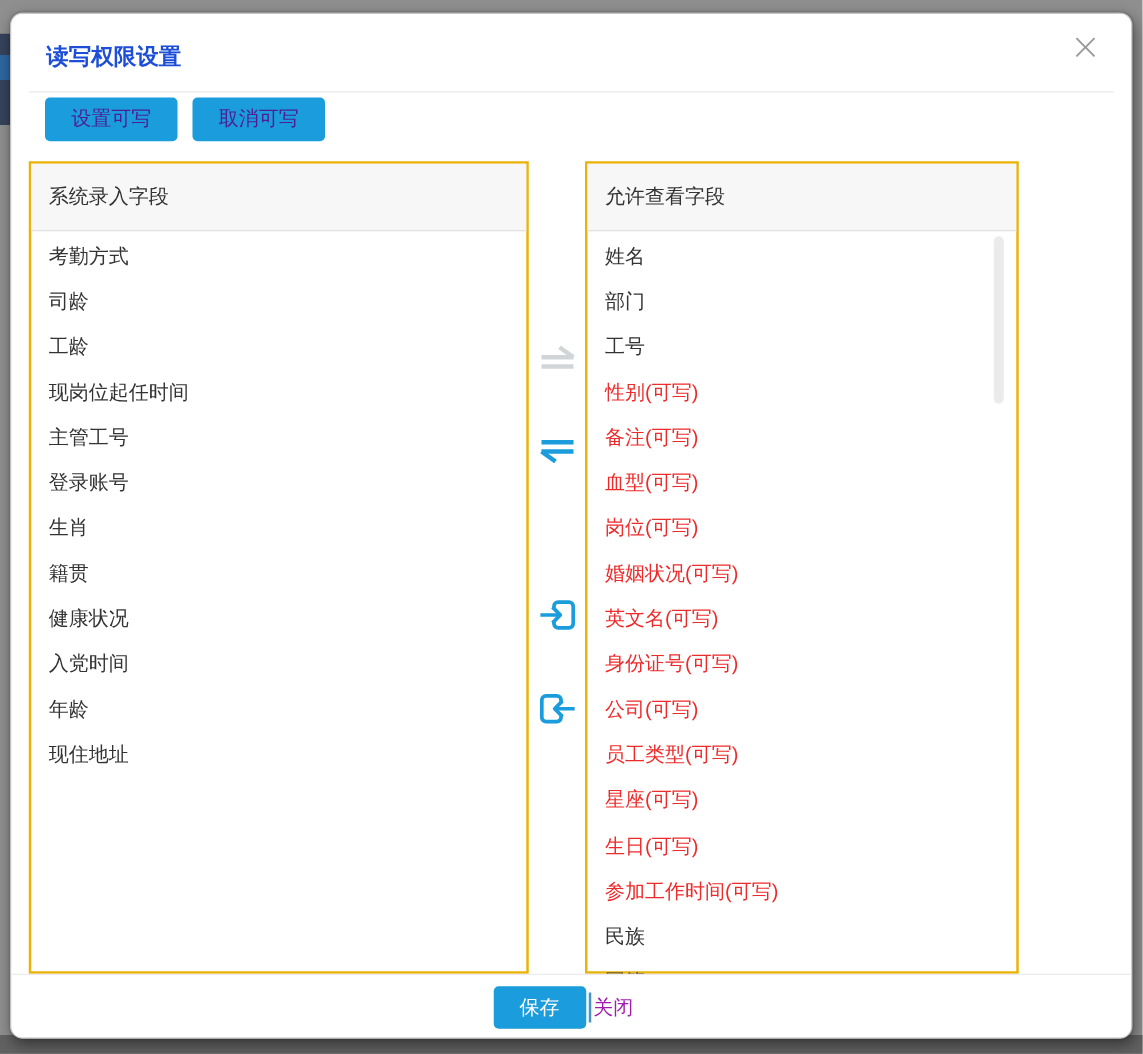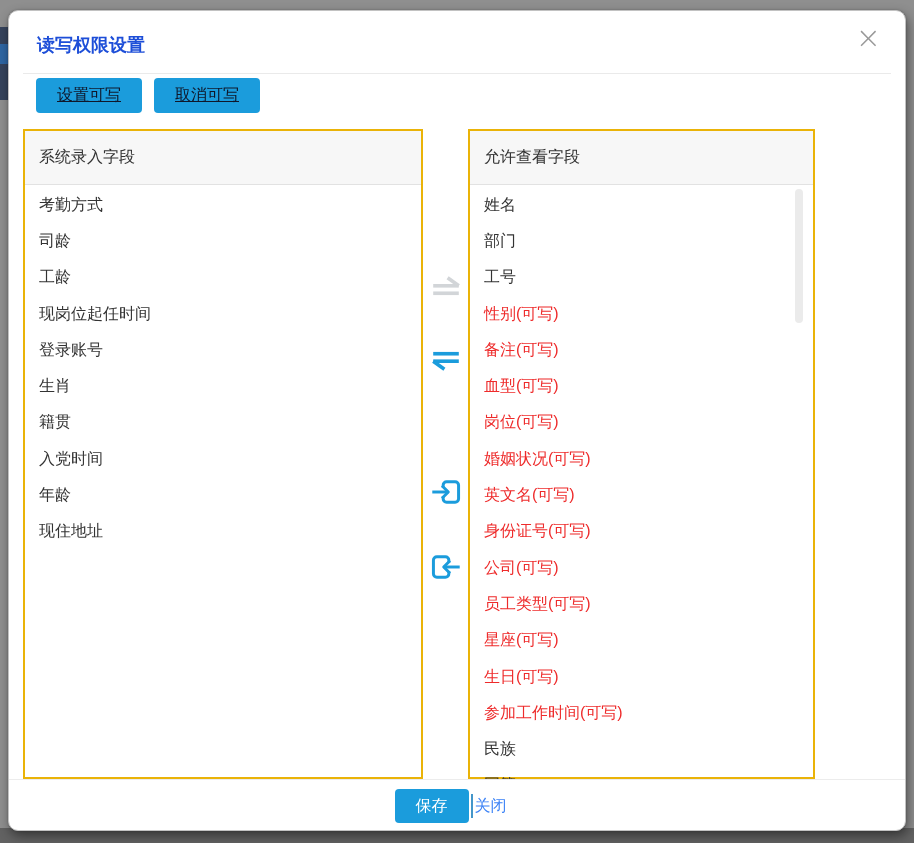--- a/index.html
+++ b/index.html
@@ -26,24 +26,23 @@
   }
   .dlg-close{
     position:absolute;right:24px;top:12px;font-size:30px;line-height:30px;
     color:#999;cursor:pointer;font-weight:300;background:none;border:none;padding:0;
     font-family:"DejaVu Sans",sans-serif;
   }
   .title-divider{position:absolute;left:14px;right:14px;top:62px;height:0;border-top:1px solid #eaeaea;}
 
   .toolbar{position:absolute;left:27px;top:67px;display:flex;gap:12px;}
   .btn-blue{
-    background:#1b9cdc;color:#0f172a;border:none;border-radius:4px;
+    background:#1b9cdc;color:#4c1d95;border:none;border-radius:4px;
     font-size:16px;height:35px;padding:0 21px;cursor:pointer;
     font-family:inherit;
-    text-decoration:underline;
   }
 
   
   .panel{
     position:absolute;top:118px;height:650px;background:#fff;
     border:2px solid #eab308;box-sizing:border-box;
   }
   .panel-left{left:14px;width:400px;}
   .panel-right{left:459px;width:347px;}
   .panel-header{
@@ -77,21 +76,21 @@
   .footer{
     position:absolute;left:0;right:13px;top:769px;height:52px;
     display:flex;align-items:center;justify-content:center;gap:2px;
   }
   .btn-save{
     background:#1b9cdc;color:#fff;border:none;border-radius:4px;
     font-size:16px;height:34px;padding:0 21px;cursor:pointer;font-family:inherit;
   }
   .footer-sep{width:2px;height:24px;background:#4496c9;}
   .link-close{
-    color:#3b82f6;font-size:16px;text-decoration:none;cursor:pointer;
+    color:#a21caf;font-size:16px;text-decoration:none;cursor:pointer;
     background:none;border:none;padding:0;font-family:inherit;
   }
 </style>
 </head>
 <body>
 
 <div class="bottom-band"></div>
 <div class="nav-strip"></div>
 <div class="nav-strip-badge"></div>
 
@@ -106,23 +105,25 @@
     <button class="btn-blue">取消可写</button>
   </div>
 
   <div class="panel panel-left">
     <div class="panel-header">系统录入字段</div>
     <ul class="field-list">
         <li class="field-item">考勤方式</li>
         <li class="field-item">司龄</li>
         <li class="field-item">工龄</li>
         <li class="field-item">现岗位起任时间</li>
+        <li class="field-item">主管工号</li>
         <li class="field-item">登录账号</li>
         <li class="field-item">生肖</li>
         <li class="field-item">籍贯</li>
+        <li class="field-item">健康状况</li>
         <li class="field-item">入党时间</li>
         <li class="field-item">年龄</li>
         <li class="field-item">现住地址</li>
       </ul>
   </div>
 
   <div class="transfer-icon ti-1">
     <svg viewBox="0 0 30 26" fill="none" stroke="#d2d5d8" stroke-width="3.4" stroke-linecap="butt">
       <path d="M3 10 H27"></path>
         <path d="M27 10 L16.5 2.5"></path>

